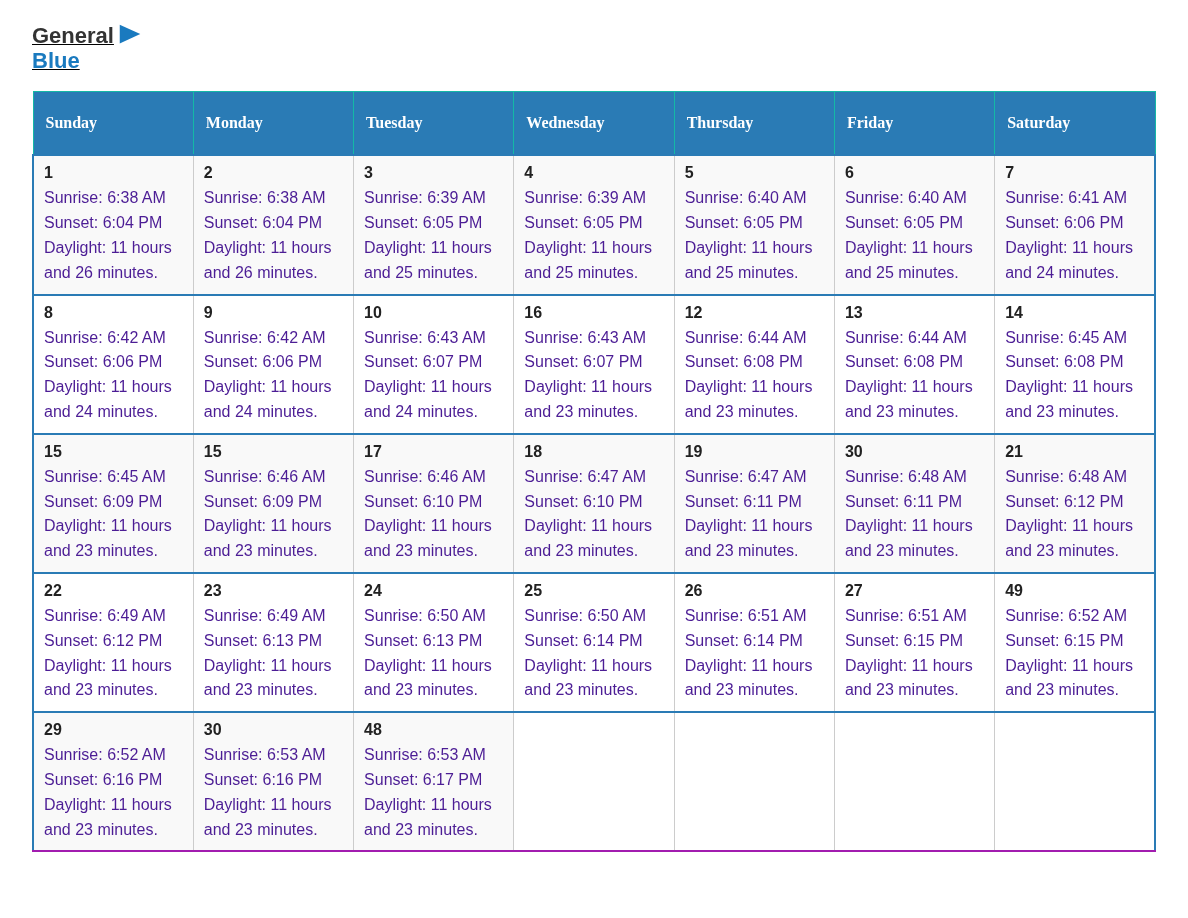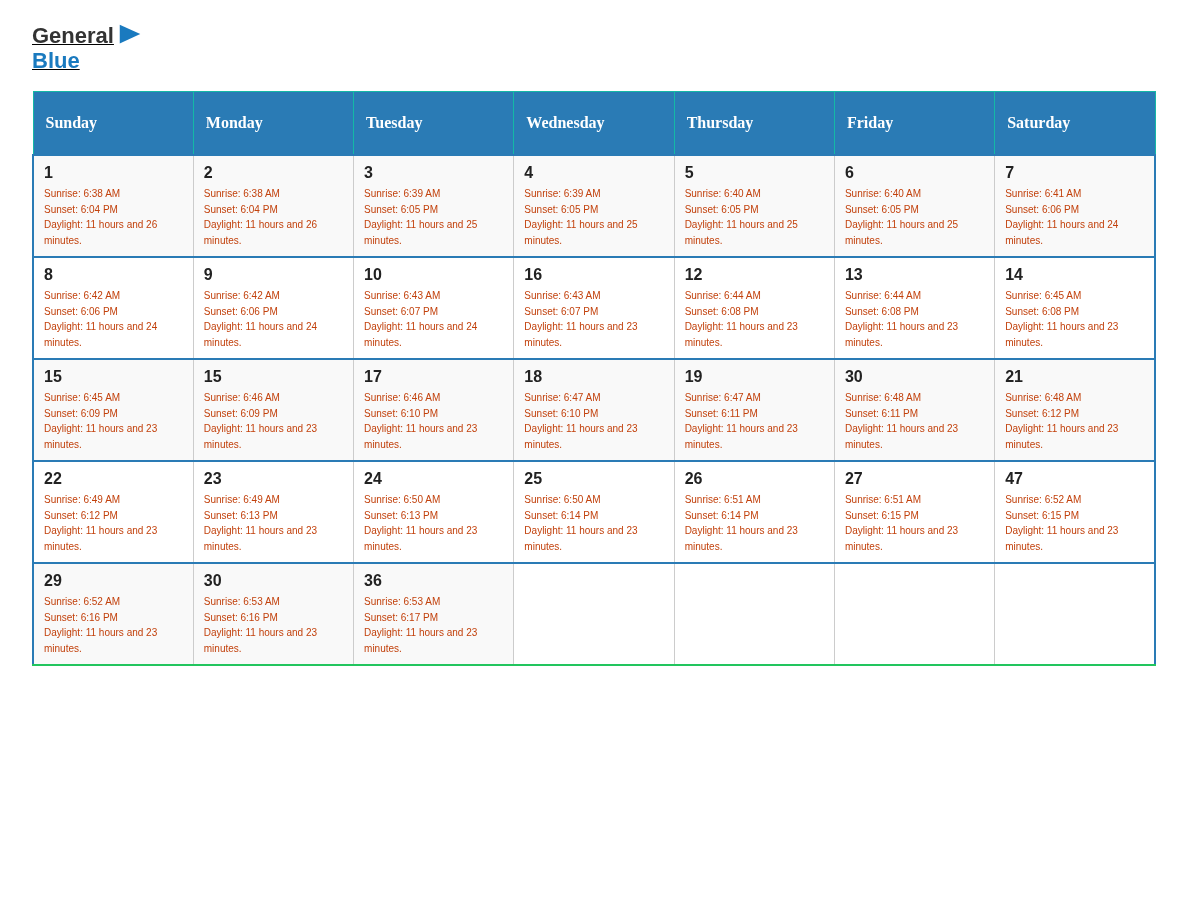--- a/index.html
+++ b/index.html
@@ -73,36 +73,36 @@
       color: #222;
       background: #fff;
     }
     .day-number {
       font-size: 16px;
       font-weight: bold;
       margin-bottom: 4px;
       display: block;
     }
     .day-info {
-      font-size: 10px;
+      font-size: 16px;
       line-height: 1.55;
-      color: #c2410c;
+      color: #4c1d95;
     }
     .calendar tbody tr:nth-child(odd) td {
       background: #f9f9f9;
     }
     .calendar tbody tr td:first-child {
       border-left: 2px solid #2a7bb5;
     }
     .calendar tbody tr td {
       border-top: 2px solid #2a7bb5;
       border-bottom: none;
     }
     .calendar tbody tr:last-child td {
-      border-bottom: 2px solid #22c55e;
+      border-bottom: 2px solid #a21caf;
     }
     .calendar tbody tr td + td {
       border-left: 1px solid #bbb;
     }
     .calendar tbody tr td:last-child {
       border-right: 2px solid #2a7bb5;
     }
     .empty { background: #fff !important; }
   </style>
 </head>
@@ -355,21 +355,21 @@
       </td>
         <td>
         <span class="day-number">27</span>
         <div class="day-info">
           Sunrise: 6:51 AM<br>
           Sunset: 6:15 PM<br>
           Daylight: 11 hours and 23 minutes.
         </div>
       </td>
         <td>
-        <span class="day-number">47</span>
+        <span class="day-number">49</span>
         <div class="day-info">
           Sunrise: 6:52 AM<br>
           Sunset: 6:15 PM<br>
           Daylight: 11 hours and 23 minutes.
         </div>
       </td>
       </tr>
       <tr>
         <td>
         <span class="day-number">29</span>
@@ -381,21 +381,21 @@
       </td>
         <td>
         <span class="day-number">30</span>
         <div class="day-info">
           Sunrise: 6:53 AM<br>
           Sunset: 6:16 PM<br>
           Daylight: 11 hours and 23 minutes.
         </div>
       </td>
         <td>
-        <span class="day-number">36</span>
+        <span class="day-number">48</span>
         <div class="day-info">
           Sunrise: 6:53 AM<br>
           Sunset: 6:17 PM<br>
           Daylight: 11 hours and 23 minutes.
         </div>
       </td>
         <td class="empty"></td>
         <td class="empty"></td>
         <td class="empty"></td>
         <td class="empty"></td>

